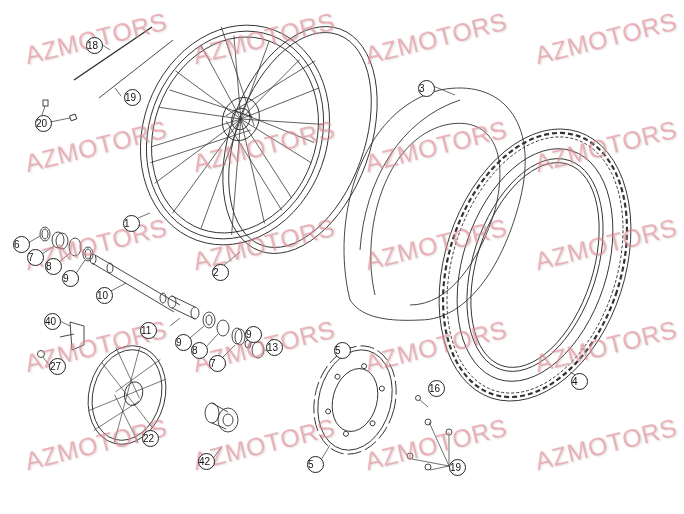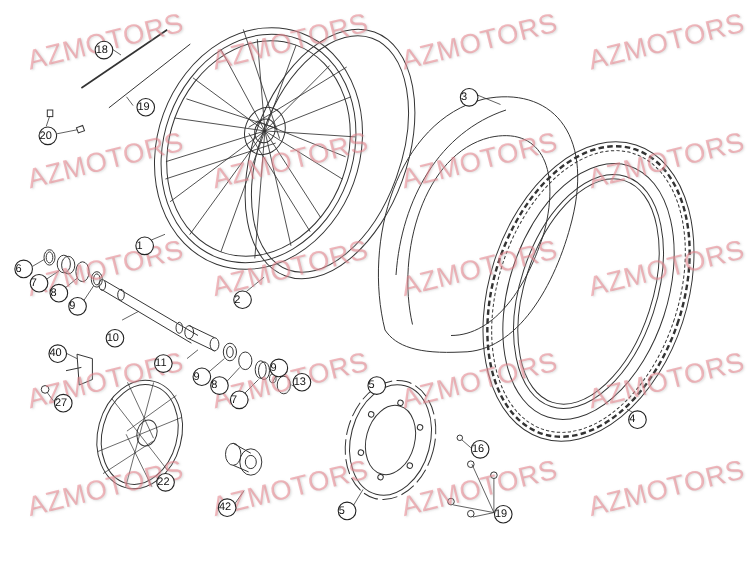--- a/index.html
+++ b/index.html
@@ -234,27 +234,27 @@
     <div class="callout" style="left:418px;top:80px">3</div>
     <div class="callout" style="left:571px;top:373px">4</div>
     <div class="callout" style="left:307px;top:456px">5</div>
     <div class="callout" style="left:13px;top:236px">6</div>
     <div class="callout" style="left:27px;top:249px">7</div>
     <div class="callout" style="left:209px;top:355px">7</div>
     <div class="callout" style="left:45px;top:258px">8</div>
     <div class="callout" style="left:191px;top:342px">8</div>
     <div class="callout" style="left:62px;top:270px">9</div>
     <div class="callout" style="left:175px;top:334px">9</div>
-    <div class="callout" style="left:96px;top:299px">10</div>
+    <div class="callout" style="left:96px;top:287px">10</div>
     <div class="callout" style="left:140px;top:322px">11</div>
     <div class="callout" style="left:245px;top:326px">9</div>
     <div class="callout" style="left:266px;top:339px">13</div>
     <div class="callout" style="left:449px;top:459px">19</div>
     <div class="callout" style="left:334px;top:342px">5</div>
-    <div class="callout" style="left:428px;top:400px">16</div>
+    <div class="callout" style="left:428px;top:380px">16</div>
     <div class="callout" style="left:35px;top:115px">20</div>
     <div class="callout" style="left:86px;top:37px">18</div>
     <div class="callout" style="left:124px;top:89px">19</div>
     <div class="callout" style="left:44px;top:313px">40</div>
     <div class="callout" style="left:49px;top:358px">27</div>
     <div class="callout" style="left:142px;top:430px">22</div>
     <div class="callout" style="left:198px;top:453px">42</div>
   </div>
 </div>
 

